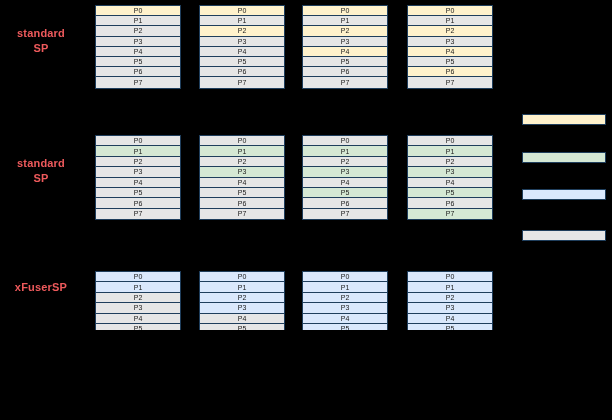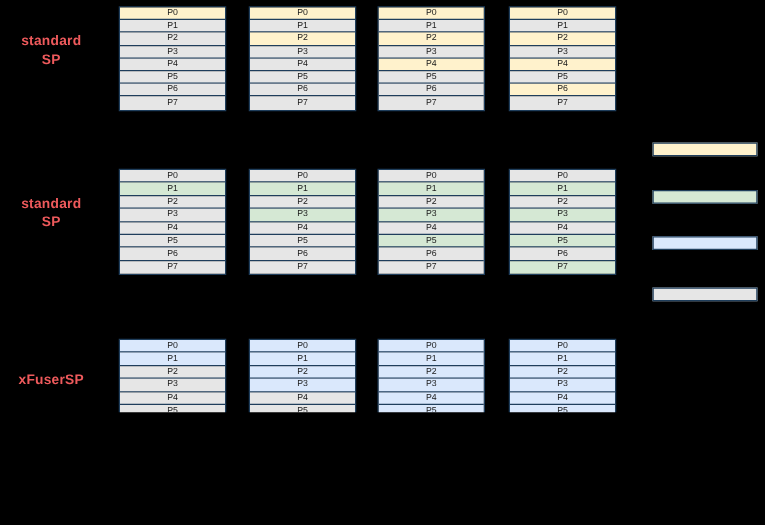--- a/index.html
+++ b/index.html
@@ -132,21 +132,21 @@
       <div class="ptable" style="left: 407px; top: 135px; width: 86px; border-color: rgb(31, 62, 92);">
         <div class="prow" style="height: 10.4px; border-color: rgb(31, 62, 92); color: rgb(26, 26, 26); background: rgb(230, 230, 230);">P0</div>
         <div class="prow" style="height: 10.4px; border-color: rgb(31, 62, 92); color: rgb(26, 26, 26); background: rgb(213, 232, 212);">P1</div>
         <div class="prow" style="height: 10.4px; border-color: rgb(31, 62, 92); color: rgb(26, 26, 26); background: rgb(230, 230, 230);">P2</div>
         <div class="prow" style="height: 10.4px; border-color: rgb(31, 62, 92); color: rgb(26, 26, 26); background: rgb(213, 232, 212);">P3</div>
         <div class="prow" style="height: 10.4px; border-color: rgb(31, 62, 92); color: rgb(26, 26, 26); background: rgb(230, 230, 230);">P4</div>
         <div class="prow" style="height: 10.4px; border-color: rgb(31, 62, 92); color: rgb(26, 26, 26); background: rgb(213, 232, 212);">P5</div>
         <div class="prow" style="height: 10.4px; border-color: rgb(31, 62, 92); color: rgb(26, 26, 26); background: rgb(230, 230, 230);">P6</div>
         <div class="prow" style="height: 10.4px; border-color: rgb(31, 62, 92); color: rgb(26, 26, 26); background: rgb(213, 232, 212);">P7</div>
       </div>
-      <div class="group-label" style="left: 0px; top: 297px; width: 82px; color: rgb(238, 90, 92);">
+      <div class="group-label" style="left: 0px; top: 280px; width: 82px; color: rgb(238, 90, 92);">
         <div>xFuserSP</div>
       </div>
       <div class="ptable" style="left: 95px; top: 271px; width: 86px; border-color: rgb(31, 62, 92);">
         <div class="prow" style="height: 10.4px; border-color: rgb(31, 62, 92); color: rgb(26, 26, 26); background: rgb(218, 232, 252);">P0</div>
         <div class="prow" style="height: 10.4px; border-color: rgb(31, 62, 92); color: rgb(26, 26, 26); background: rgb(218, 232, 252);">P1</div>
         <div class="prow" style="height: 10.4px; border-color: rgb(31, 62, 92); color: rgb(26, 26, 26); background: rgb(230, 230, 230);">P2</div>
         <div class="prow" style="height: 10.4px; border-color: rgb(31, 62, 92); color: rgb(26, 26, 26); background: rgb(230, 230, 230);">P3</div>
         <div class="prow" style="height: 10.4px; border-color: rgb(31, 62, 92); color: rgb(26, 26, 26); background: rgb(230, 230, 230);">P4</div>
         <div class="prow" style="height: 10.4px; border-color: rgb(31, 62, 92); color: rgb(26, 26, 26); background: rgb(230, 230, 230);">P5</div>
         <div class="prow" style="height: 10.4px; border-color: rgb(31, 62, 92); color: rgb(26, 26, 26); background: rgb(230, 230, 230);">P6</div>

